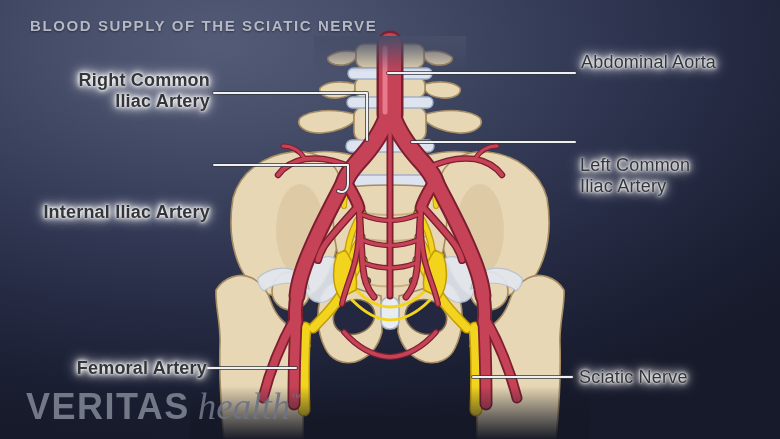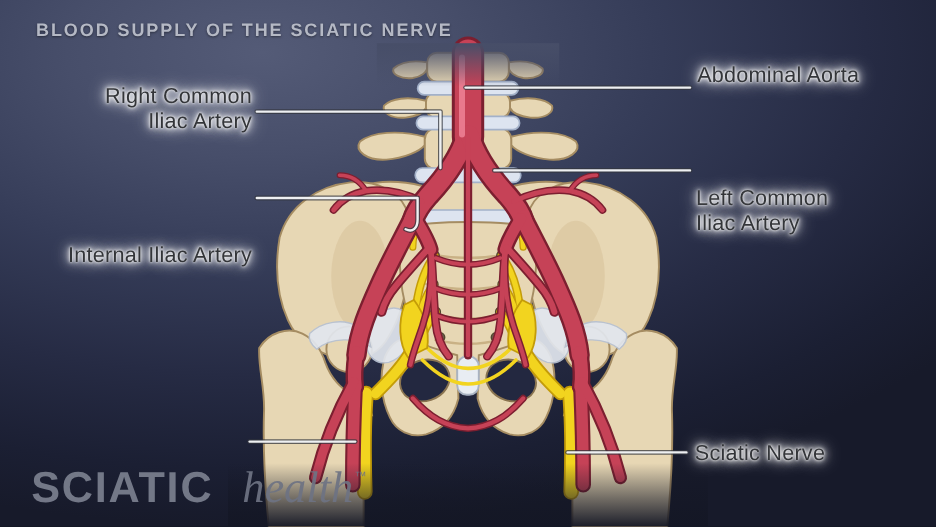--- a/index.html
+++ b/index.html
@@ -8,28 +8,28 @@
     background:radial-gradient(ellipse 95% 90% at 28% 10%,
       #545b77 0%, #474e6a 22%, #353c58 45%, #262b44 68%, #1b1f33 88%, #171a2a 100%);
     font-family:"Liberation Sans", sans-serif;
   }
   svg{position:absolute;left:0;top:0;}
   .lbl{
     position:absolute;color:#333539;font-size:18px;line-height:21px;letter-spacing:.2px;
     text-shadow:0 0 2px #fff,0 0 4px #fff,0 0 7px #fff,0 0 11px #fff,0 0 16px rgba(255,255,255,.85);
     white-space:nowrap;
   }
-  .lbl.right{text-align:right;}
+  .lbl.right{text-align:right;font-weight:bold;}
   #page-title{
     position:absolute;left:30px;top:17px;color:#b5b9c5;font-size:15px;font-weight:bold;
     letter-spacing:1.6px;text-shadow:0 1px 2px rgba(0,0,0,.45);white-space:nowrap;
   }
   #logo{position:absolute;left:26px;top:385px;opacity:.93;white-space:nowrap;}
   #logo .brand{font-size:36px;font-weight:800;letter-spacing:1.5px;color:#7a7f8e;}
-  #logo .sub{font-family:"Liberation Serif", serif;font-style:italic;font-size:37px;color:#6e7383;margin-left:24px;}
+  #logo .sub{font-family:"Liberation Serif", serif;font-style:italic;font-size:37px;color:#6e7383;margin-left:8px;}
   #logo .tm{font-size:10px;color:#6e7383;vertical-align:18px;margin-left:1px;}
 </style>
 </head>
 <body>
 
 <div id="stage">
 
   <svg width="780" height="439" viewBox="0 0 780 439">
     <defs>
       <linearGradient id="topFade" x1="0" y1="0" x2="0" y2="1">
@@ -242,28 +242,31 @@
 
   <div id="page-title">BLOOD SUPPLY OF THE SCIATIC NERVE</div>
 
   <div class="lbl right" style="right:570px;top:70px;">
     <div>Right Common</div>
     <div>Iliac Artery</div>
   </div>
   <div class="lbl right" style="right:570px;top:155px;margin-top:47px;">
     <div>Internal Iliac Artery</div>
   </div>
+  <div class="lbl right" style="right:573px;top:358px;">
+    <div>Femoral Artery</div>
+  </div>
   <div class="lbl" style="left:581px;top:52px;">
     <div>Abdominal Aorta</div>
   </div>
   <div class="lbl" style="left:580px;top:123px;margin-top:32px;">
     <div>Left Common</div>
     <div>Iliac Artery</div>
   </div>
   <div class="lbl" style="left:579px;top:367px;">
     <div>Sciatic Nerve</div>
   </div>
 
   <div id="logo">
-    <span class="brand">SCIATIC</span><span class="sub">health</span><span class="tm">™</span>
+    <span class="brand">VERITAS</span><span class="sub">health</span><span class="tm">™</span>
   </div>
 
 </div>
 
 </body></html>

